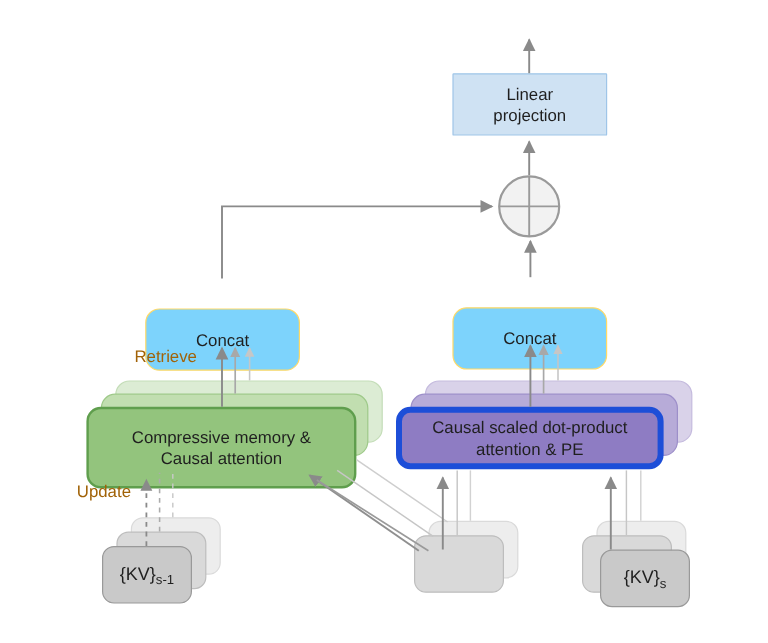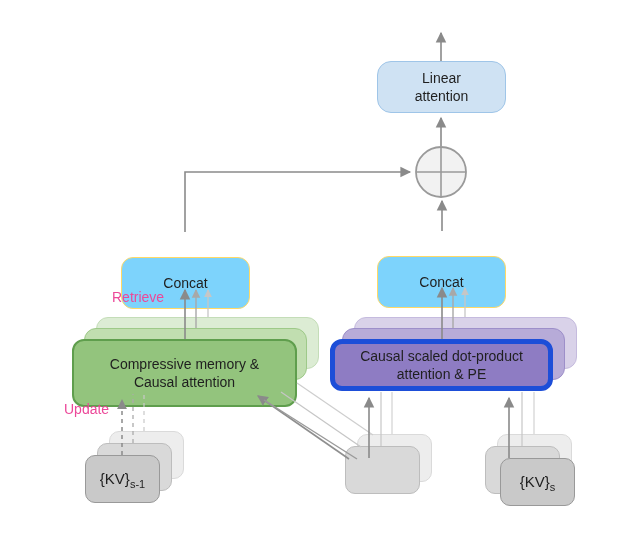--- a/index.html
+++ b/index.html
@@ -3,32 +3,32 @@
 <meta charset="utf-8">
 <style>
   html,body{margin:0;padding:0;background:#fff;}
   .canvas{
     position:relative;width:640px;height:536px;background:#ffffff;
     font-family:"Liberation Sans",sans-serif;color:#1f1f1f;overflow:hidden;
   }
   .box{position:absolute;box-sizing:border-box;display:flex;flex-direction:column;
        align-items:center;justify-content:center;text-align:center;line-height:18px;
        font-size:14px;}
-  .blue{background:#cfe2f3;border:1.5px solid #9fc5e8;border-radius:14px;}
+  .blue{background:#cfe2f3;border:1.5px solid #9fc5e8;border-radius:1px;}
   .yellow{background:#7dd3fc;border:1.5px solid #ffd966;border-radius:12px;font-size:14px;margin-top:24px;}
   .g0{background:#93c47d;border:2px solid #5f9e4d;border-radius:12px;}
   .g1{background:#c1deb0;border:1.5px solid #9ec989;border-radius:12px;}
   .g2{background:#dcecd4;border:1.5px solid #c4ddb8;border-radius:12px;}
   .p0{background:#8e7cc3;border:5px solid #1d4ed8;border-radius:12px;}
   .p1{background:#b7abd8;border:1.5px solid #9d8fc9;border-radius:12px;}
   .p2{background:#d9d2e9;border:1.5px solid #c5bbde;border-radius:12px;}
   .gr0{background:#c9c9c9;border:1.5px solid #999999;border-radius:10px;font-size:15px;}
   .gr1{background:#d9d9d9;border:1.5px solid #bdbdbd;border-radius:10px;}
   .gr2{background:#ededed;border:1.5px solid #dadada;border-radius:10px;}
-  .blue-label{position:absolute;color:#ec4899;font-size:14px;line-height:16px;}
+  .blue-label{position:absolute;color:#a16207;font-size:14px;line-height:16px;}
   sub.sx{font-size:11px;line-height:0;vertical-align:-4px;}
   .lines{position:absolute;left:0;top:0;width:640px;height:536px;pointer-events:none;}
 </style>
 </head>
 <body>
 
 <div class="canvas">
 
   <div class="box g2" style="left:96px;top:317px;width:223px;height:52px;"></div>
   <div class="box g1" style="left:84px;top:328px;width:223px;height:52px;"></div>
@@ -40,21 +40,21 @@
   <div class="box gr1" style="left:97px;top:443px;width:75px;height:48px;"></div>
 
   <div class="box gr2" style="left:357px;top:434px;width:75px;height:48px;"></div>
   <div class="box gr1" style="left:345px;top:446px;width:75px;height:48px;"></div>
 
   <div class="box gr2" style="left:497px;top:434px;width:75px;height:48px;"></div>
   <div class="box gr1" style="left:485px;top:446px;width:75px;height:48px;"></div>
 
   <div class="box blue" style="left:377px;top:61px;width:129px;height:52px;">
     <span>Linear</span>
-    <span>attention</span>
+    <span>projection</span>
   </div>
 
   <div class="box yellow" style="left:121px;top:233px;width:129px;height:52px;">
     <span>Concat</span>
   </div>
 
   <div class="box yellow" style="left:377px;top:232px;width:129px;height:52px;">
     <span>Concat</span>
   </div>
 

